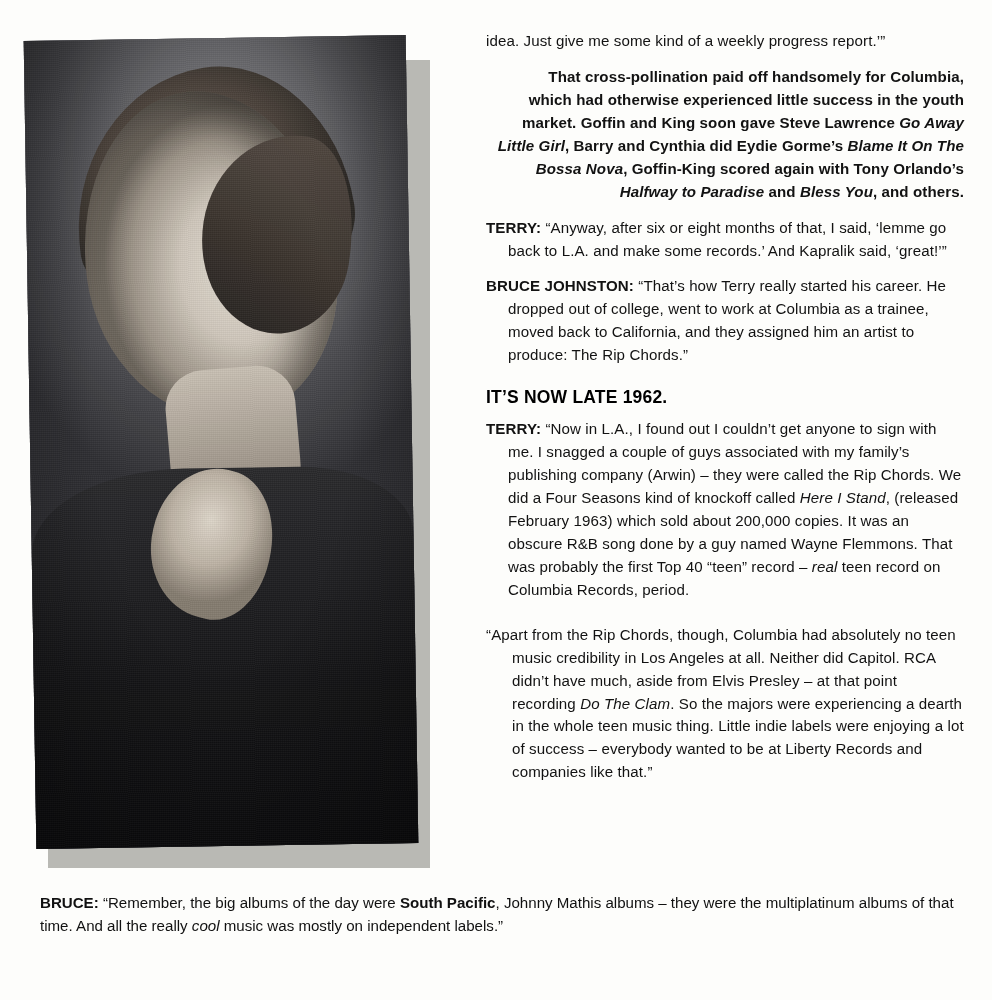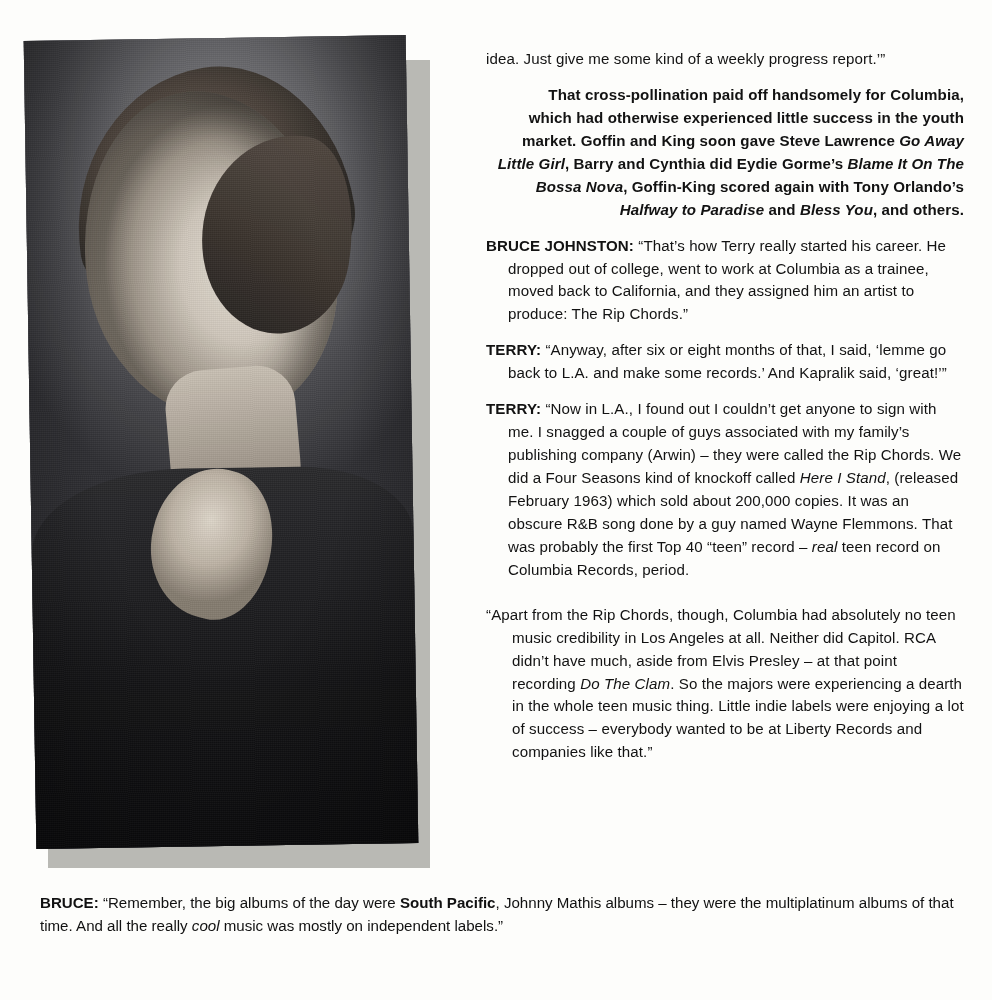--- a/index.html
+++ b/index.html
@@ -129,21 +129,21 @@
   .photo-vignette {
     position: absolute;
     inset: 0;
     background: radial-gradient(ellipse 85% 80% at 50% 45%, rgba(0,0,0,0) 40%, rgba(0,0,0,0.45) 100%);
   }
 
   
   .col-right {
     position: absolute;
     left: 486px;
-    top: 48px;
+    top: 30px;
     width: 478px;
   }
   .col-bottom {
     position: absolute;
     left: 40px;
     top: 878px;
     width: 926px;
   }
 
   p.body {
@@ -209,24 +209,25 @@
       <div class="photo-vignette"></div>
     </div>
   </div>
 
   <div class="col-right">
 
     <p class="body"><span>idea.  Just give me some kind of a weekly progress report.’”</span></p>
 
     <p class="body boldblock indent"><span>That cross-pollination paid off handsomely for Columbia, which had otherwise experienced little success in the youth market.  Goffin and King soon gave Steve Lawrence </span><span class="bold ital">Go Away Little Girl</span><span>, Barry and Cynthia did Eydie Gorme’s </span><span class="bold ital">Blame It On The Bossa Nova</span><span>, Goffin-King scored again with Tony Orlando’s </span><span class="bold ital">Halfway to Paradise</span><span> and </span><span class="bold ital">Bless You</span><span>, and others.</span></p>
 
+    <p class="body hang"><span class="bold">TERRY:</span><span> “Anyway, after six or eight months of that, I said, ‘lemme go back to L.A. and make some records.’   And Kapralik said, ‘great!’”</span></p>
+
     <p class="body hang"><span class="bold">BRUCE JOHNSTON:</span><span> “That’s how Terry really started his career.  He dropped out of college, went to work at Columbia as a trainee, moved back to California, and they assigned him an artist to produce: The Rip Chords.”</span></p>
 
-    <p class="body hang"><span class="bold">TERRY:</span><span> “Anyway, after six or eight months of that, I said, ‘lemme go back to L.A. and make some records.’   And Kapralik said, ‘great!’”</span></p>
-
+    <h2 class="section">IT’S NOW LATE 1962.</h2>
 
     <p class="body hang"><span class="bold">TERRY:</span><span> “Now in L.A., I found out I couldn’t get anyone to sign with me.  I snagged a couple of guys associated with my family’s publishing company (Arwin) – they were called the Rip Chords.  We did a Four Seasons kind of knockoff called </span><span class="ital">Here I Stand</span><span>, (released February 1963) which sold about 200,000 copies.  It was an obscure R&amp;B song done by a guy named Wayne Flemmons.  That was probably the first Top 40 “teen” record – </span><span class="ital">real</span><span> teen record on Columbia Records, period.</span></p>
 
     <p class="body hang-wide"><span>“Apart from the Rip Chords, though, Columbia had absolutely no teen music credibility in Los Angeles at all.  Neither did Capitol.  RCA didn’t have much, aside from Elvis Presley – at that point recording </span><span class="ital">Do The Clam</span><span>.  So the majors were experiencing a dearth in the whole teen music thing.  Little indie labels were enjoying a lot of success – everybody wanted to be at Liberty Records and companies like that.”</span></p>
 
   </div>
 
   <div class="col-bottom">
     <p class="bottom-p"><span class="bold">BRUCE:</span><span> “Remember, the big albums of the day were </span><span class="bold">South Pacific</span><span>, Johnny Mathis albums – they were the multiplatinum albums of that time.  And all the really </span><span class="ital">cool</span><span> music was mostly on independent labels.”</span></p>
   </div>

